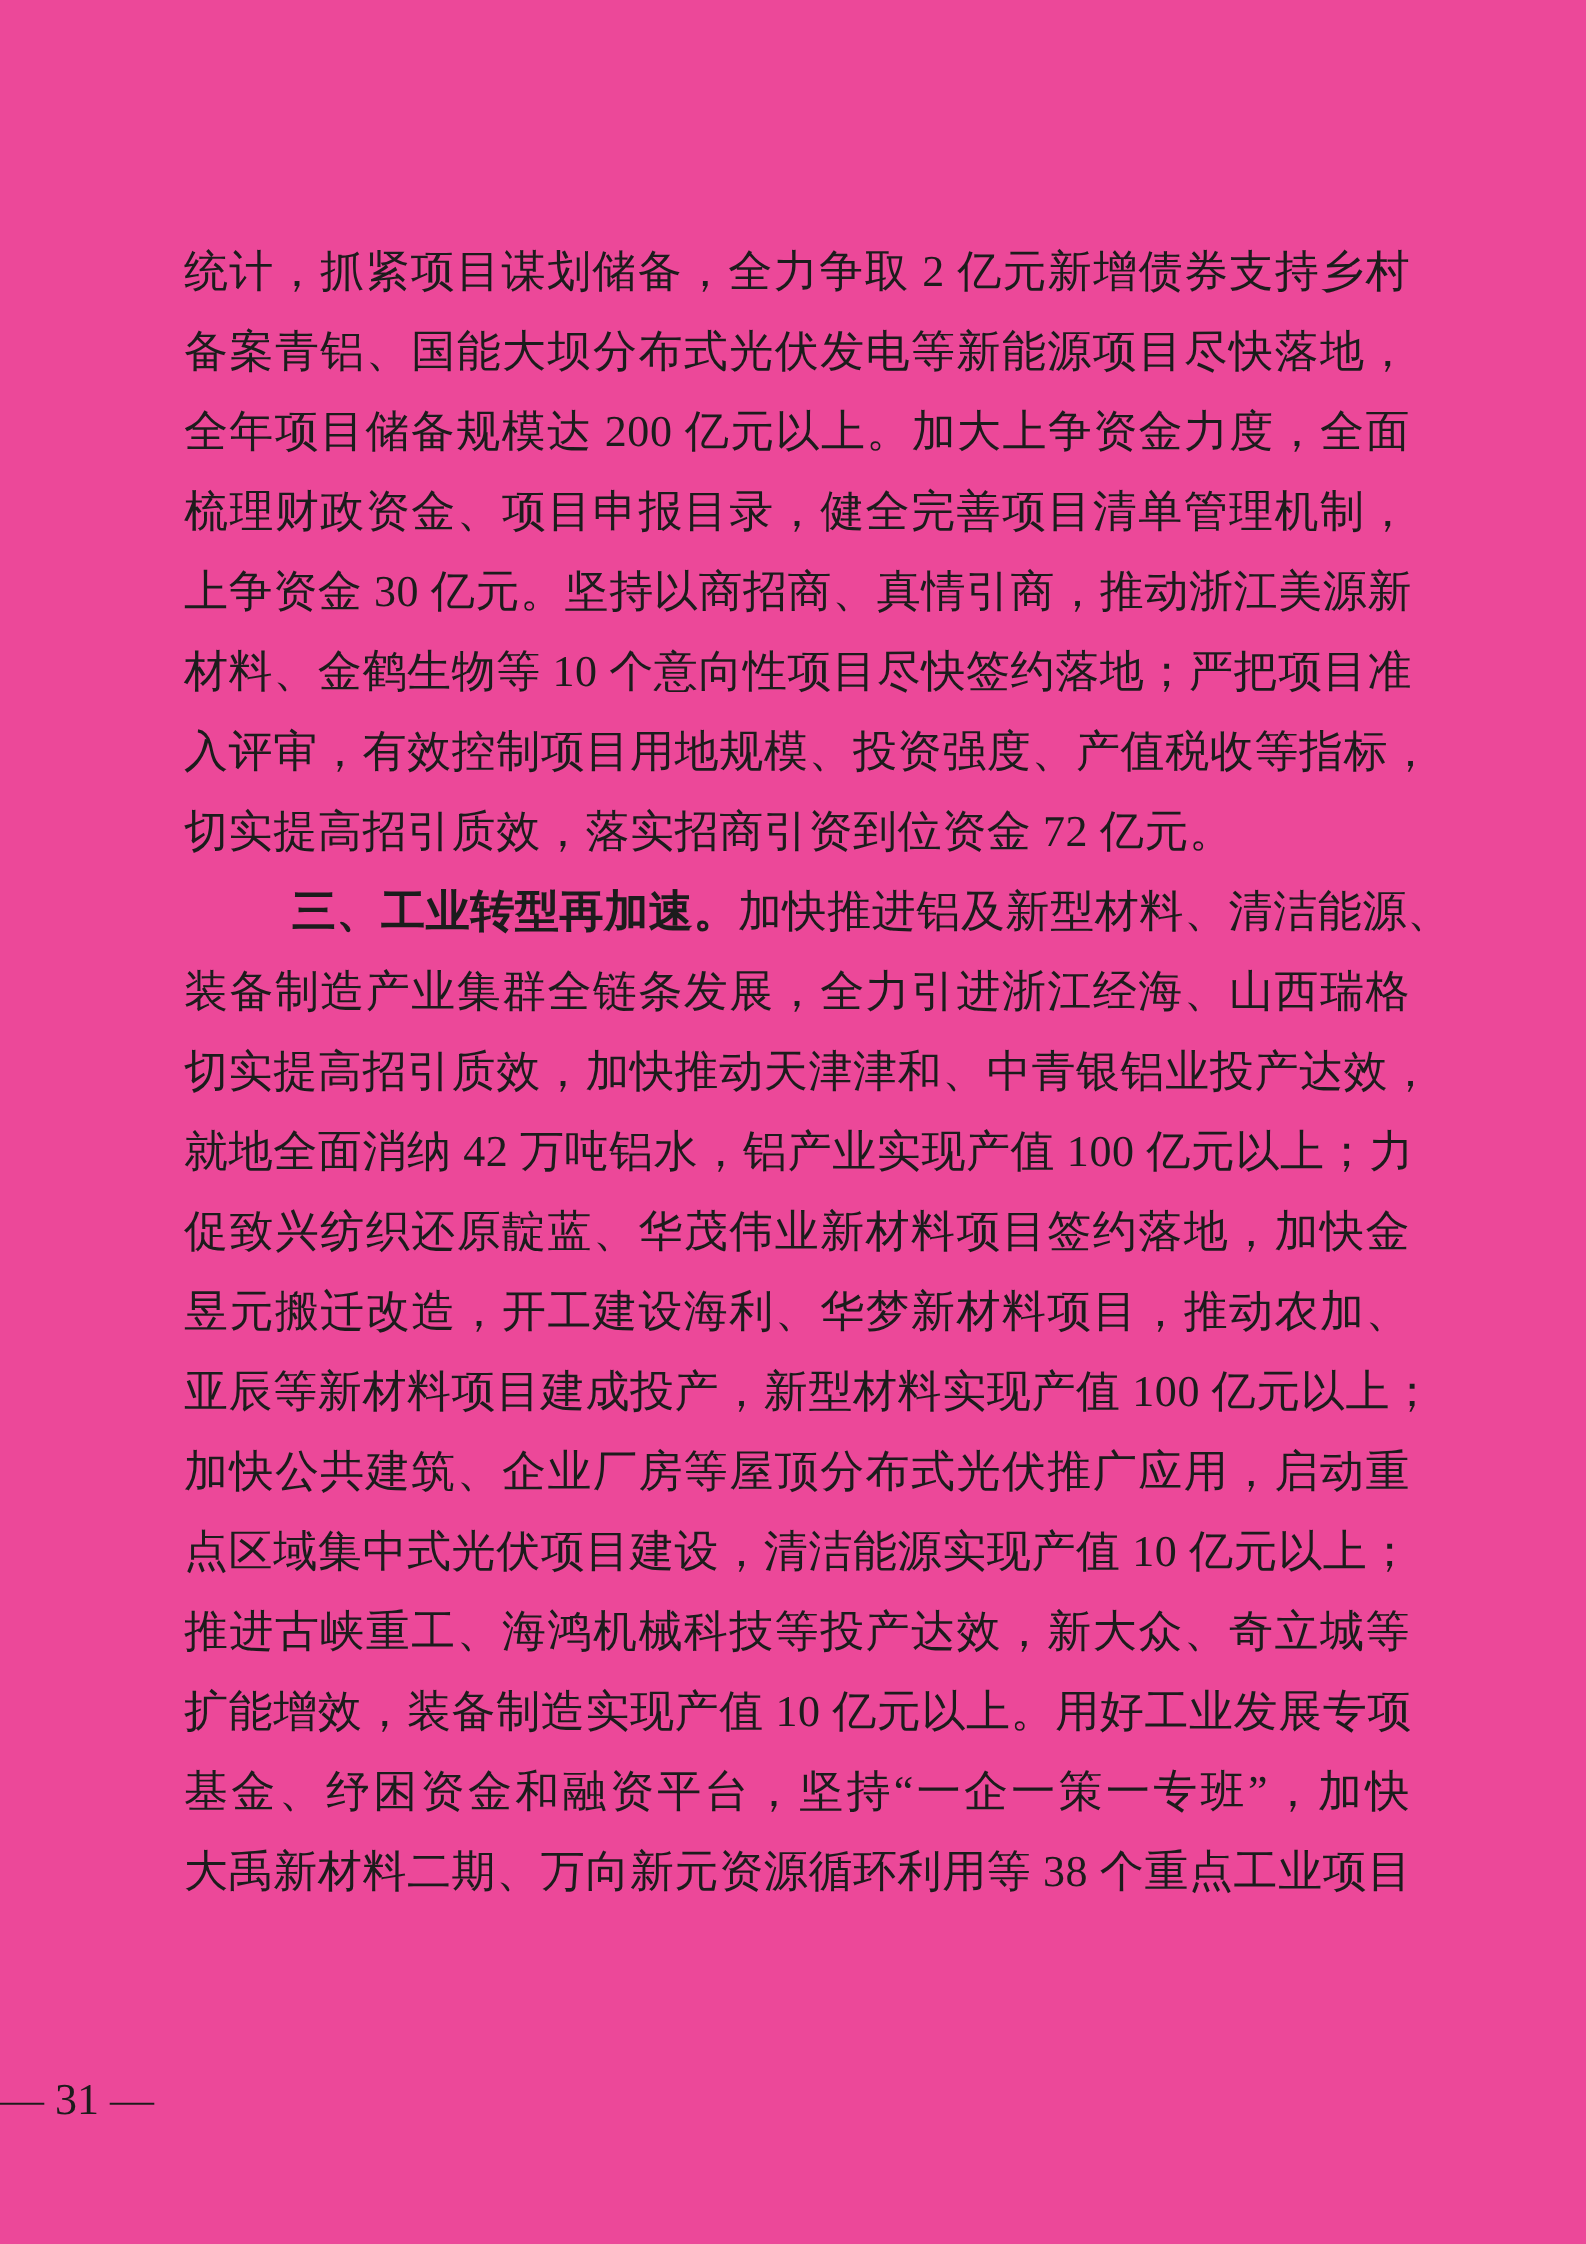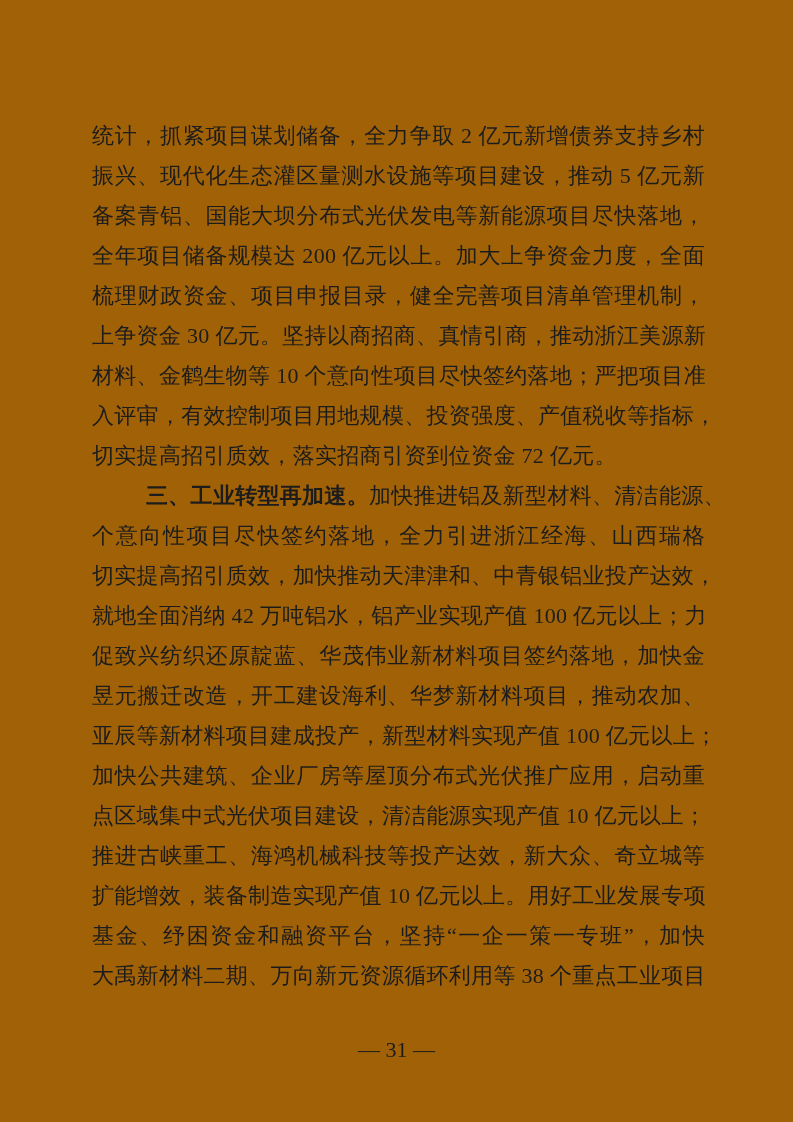--- a/index.html
+++ b/index.html
@@ -4,21 +4,21 @@
 <style>
   html, body {
     margin: 0;
     padding: 0;
     background: #ffffff;
   }
   .page {
     position: relative;
     width: 793px;
     height: 1122px;
-    background: #a16207;
+    background: #ec4899;
     overflow: hidden;
     font-family: "Liberation Serif", "DejaVu Serif", serif;
     color: #1c1c1c;
   }
   .text-block {
     position: absolute;
     left: 92px;
     top: 116px;
     width: 613px;
     font-size: 22px;
@@ -42,42 +42,40 @@
     font-family: "DejaVu Sans", "Liberation Sans", sans-serif;
     margin-left: 19px;
   }
   .footer {
     position: absolute;
     left: 0;
     right: 0;
     top: 1034px;
     height: 32px;
     line-height: 32px;
-    text-align: center;
     font-size: 22px;
     font-family: "Liberation Serif", "DejaVu Serif", serif;
     color: #1c1c1c;
   }
 </style>
 </head>
 <body>
 
 <div class="page">
   <div class="text-block">
       <div class="line">统计，抓紧项目谋划储备，全力争取 2 亿元新增债券支持乡村</div>
-      <div class="line">振兴、现代化生态灌区量测水设施等项目建设，推动 5 亿元新</div>
       <div class="line">备案青铝、国能大坝分布式光伏发电等新能源项目尽快落地，</div>
       <div class="line">全年项目储备规模达 200 亿元以上。加大上争资金力度，全面</div>
       <div class="line">梳理财政资金、项目申报目录，健全完善项目清单管理机制，</div>
       <div class="line">上争资金 30 亿元。坚持以商招商、真情引商，推动浙江美源新</div>
       <div class="line">材料、金鹤生物等 10 个意向性项目尽快签约落地；严把项目准</div>
       <div class="line">入评审，有效控制项目用地规模、投资强度、产值税收等指标，</div>
       <div class="line no-justify">切实提高招引质效，落实招商引资到位资金 72 亿元。</div>
       <div class="line indent"><span class="heading-bold">三、工业转型再加速。</span>加快推进铝及新型材料、清洁能源、</div>
-      <div class="line">个意向性项目尽快签约落地，全力引进浙江经海、山西瑞格</div>
+      <div class="line">装备制造产业集群全链条发展，全力引进浙江经海、山西瑞格</div>
       <div class="line">切实提高招引质效，加快推动天津津和、中青银铝业投产达效，</div>
       <div class="line">就地全面消纳 42 万吨铝水，铝产业实现产值 100 亿元以上；力</div>
       <div class="line">促致兴纺织还原靛蓝、华茂伟业新材料项目签约落地，加快金</div>
       <div class="line">昱元搬迁改造，开工建设海利、华梦新材料项目，推动农加、</div>
       <div class="line">亚辰等新材料项目建成投产，新型材料实现产值 100 亿元以上；</div>
       <div class="line">加快公共建筑、企业厂房等屋顶分布式光伏推广应用，启动重</div>
       <div class="line">点区域集中式光伏项目建设，清洁能源实现产值 10 亿元以上；</div>
       <div class="line">推进古峡重工、海鸿机械科技等投产达效，新大众、奇立城等</div>
       <div class="line">扩能增效，装备制造实现产值 10 亿元以上。用好工业发展专项</div>
       <div class="line">基金、纾困资金和融资平台，坚持“一企一策一专班”，加快</div>

